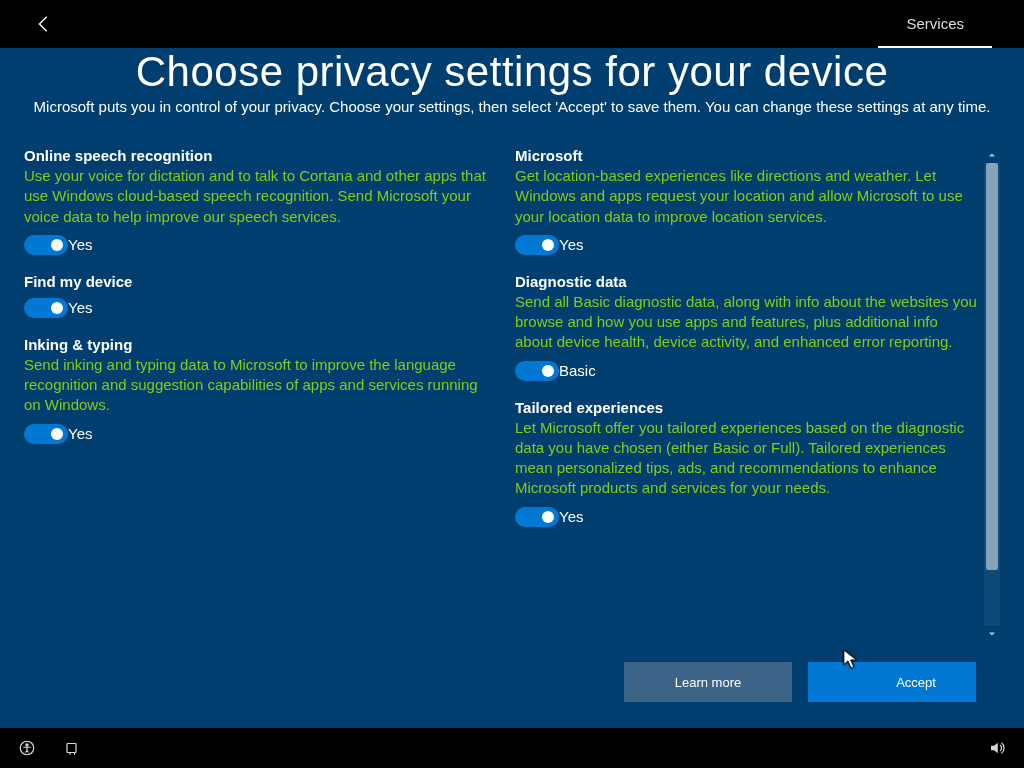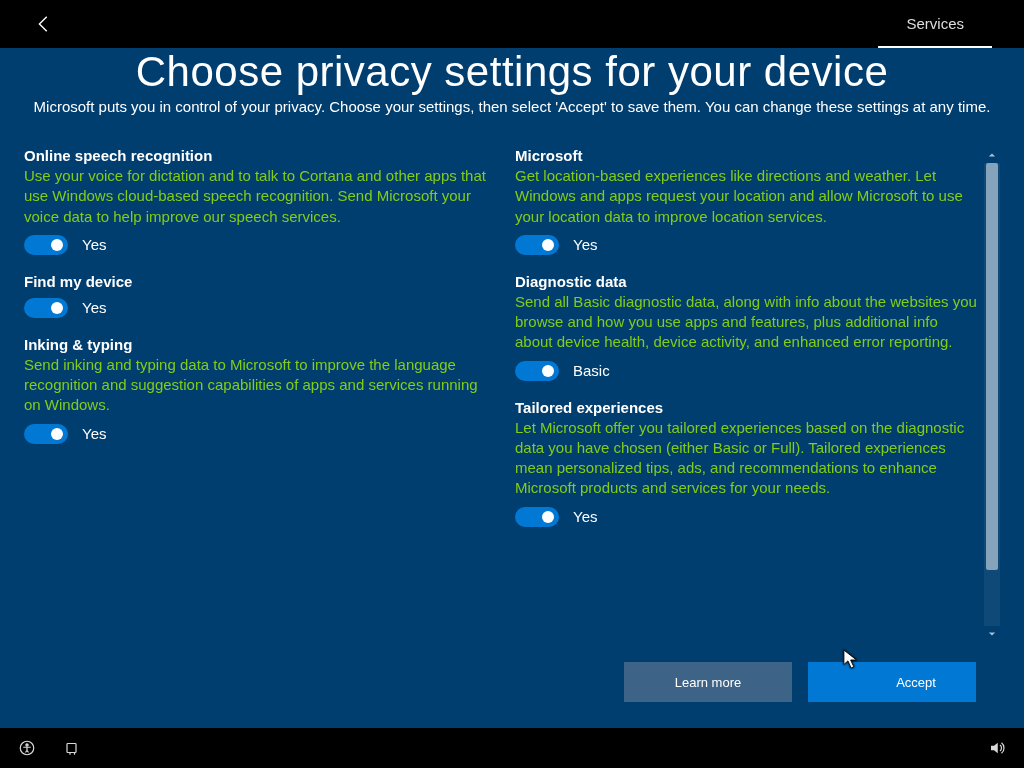--- a/index.html
+++ b/index.html
@@ -30,21 +30,21 @@
 .page-title { font-size: 42px; font-weight: 300; letter-spacing: .5px; }
 .page-subtitle { font-size: 15px; line-height: 1.4; max-width: 960px; margin-left: auto; margin-right: auto; }
 .scroll-wrap { display: flex; flex: 1; min-height: 0; }
 .columns {
   flex: 1; display: flex; gap: 28px; overflow: hidden;
   padding-right: 6px;
 }
 .col { flex: 1; display: flex; flex-direction: column; gap: 18px; }
 .setting-title { font-size: 15px; font-weight: 600; margin-bottom: 2px; }
 .setting-desc { font-size: 15px; line-height: 1.35; color: #84cc16; }
-.toggle-row { display: flex; align-items: center; gap: 14px; margin-top: 8px; }
+.toggle-row { display: flex; align-items: center; margin-top: 8px; }
 .toggle {
   width: 44px; height: 20px; border-radius: 10px; background: #0078d4;
   position: relative; cursor: pointer;
 }
 .toggle .knob {
   position: absolute; width: 12px; height: 12px; border-radius: 50%;
   background: #fff; top: 4px; right: 5px;
 }
 .toggle-label { font-size: 15px; }
 .scrollbar {

